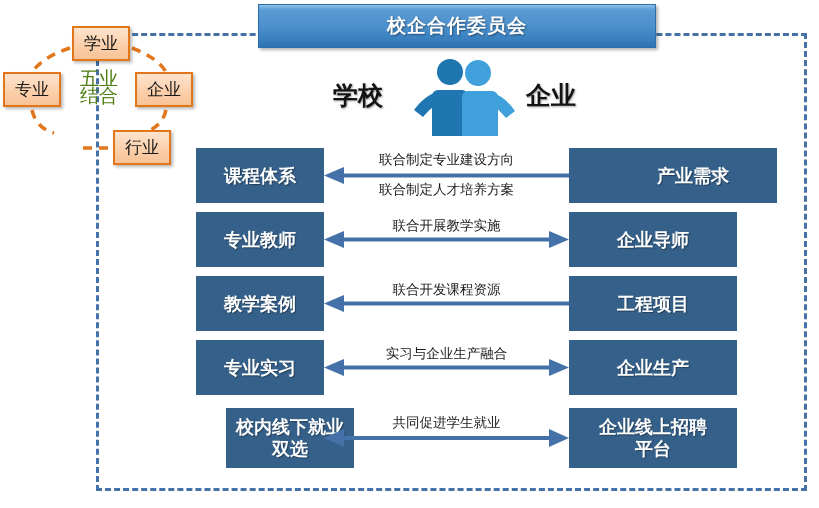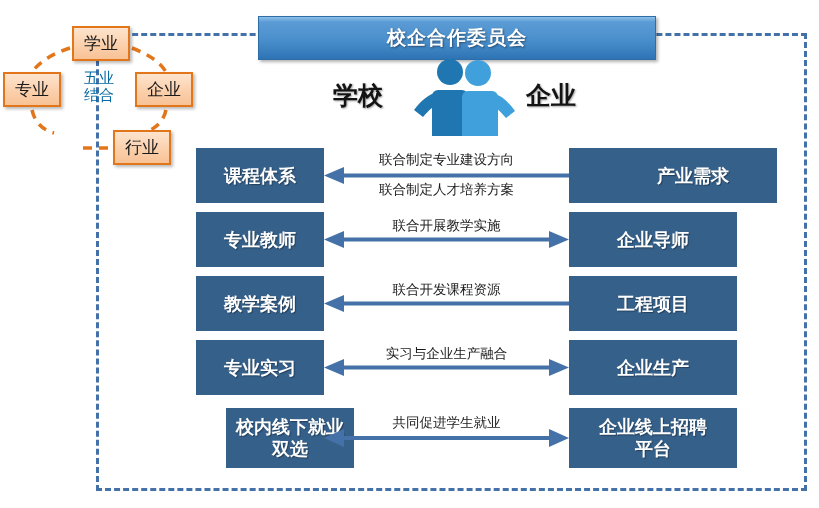--- a/index.html
+++ b/index.html
@@ -36,21 +36,21 @@
     top: 26px;
     width: 398px;
     height: 16px;
     background: #ffffff;
   }
 
   
   .header-bar {
     position: absolute;
     left: 258px;
-    top: 16px;
+    top: 4px;
     width: 398px;
     height: 44px;
     background: linear-gradient(to bottom, #8CC0E8 0%, #5B9BD5 12%, #4A8FCC 55%, #2E74B5 100%);
     border: 1px solid #2E6DA8;
     box-sizing: border-box;
     box-shadow: 2px 2px 3px rgba(0,0,0,0.30);
     display: flex;
     align-items: center;
     justify-content: center;
     text-align: right;
@@ -84,22 +84,22 @@
   .ob-qiye     { left: 135px; top: 72px;  width: 58px; height: 35px; }
   .ob-zhuanye  { left: 3px;   top: 72px;  width: 58px; height: 35px; }
   .ob-chanye   { left: 25px;  top: 130px; width: 58px; height: 35px; }
   .ob-hangye   { left: 113px; top: 130px; width: 58px; height: 35px; }
   .cluster-center {
     position: absolute;
     left: 66px;
     top: 70px;
     width: 66px;
     text-align: center;
-    color: #0369a1;
-    font-size: 15px;
+    color: #4d7c0f;
+    font-size: 19px;
     line-height: 17px;
     font-family: "Liberation Serif", "DejaVu Serif", serif;
   }
 
   
   .side-label {
     position: absolute;
     font-size: 25px;
     font-weight: bold;
     color: #131313;

